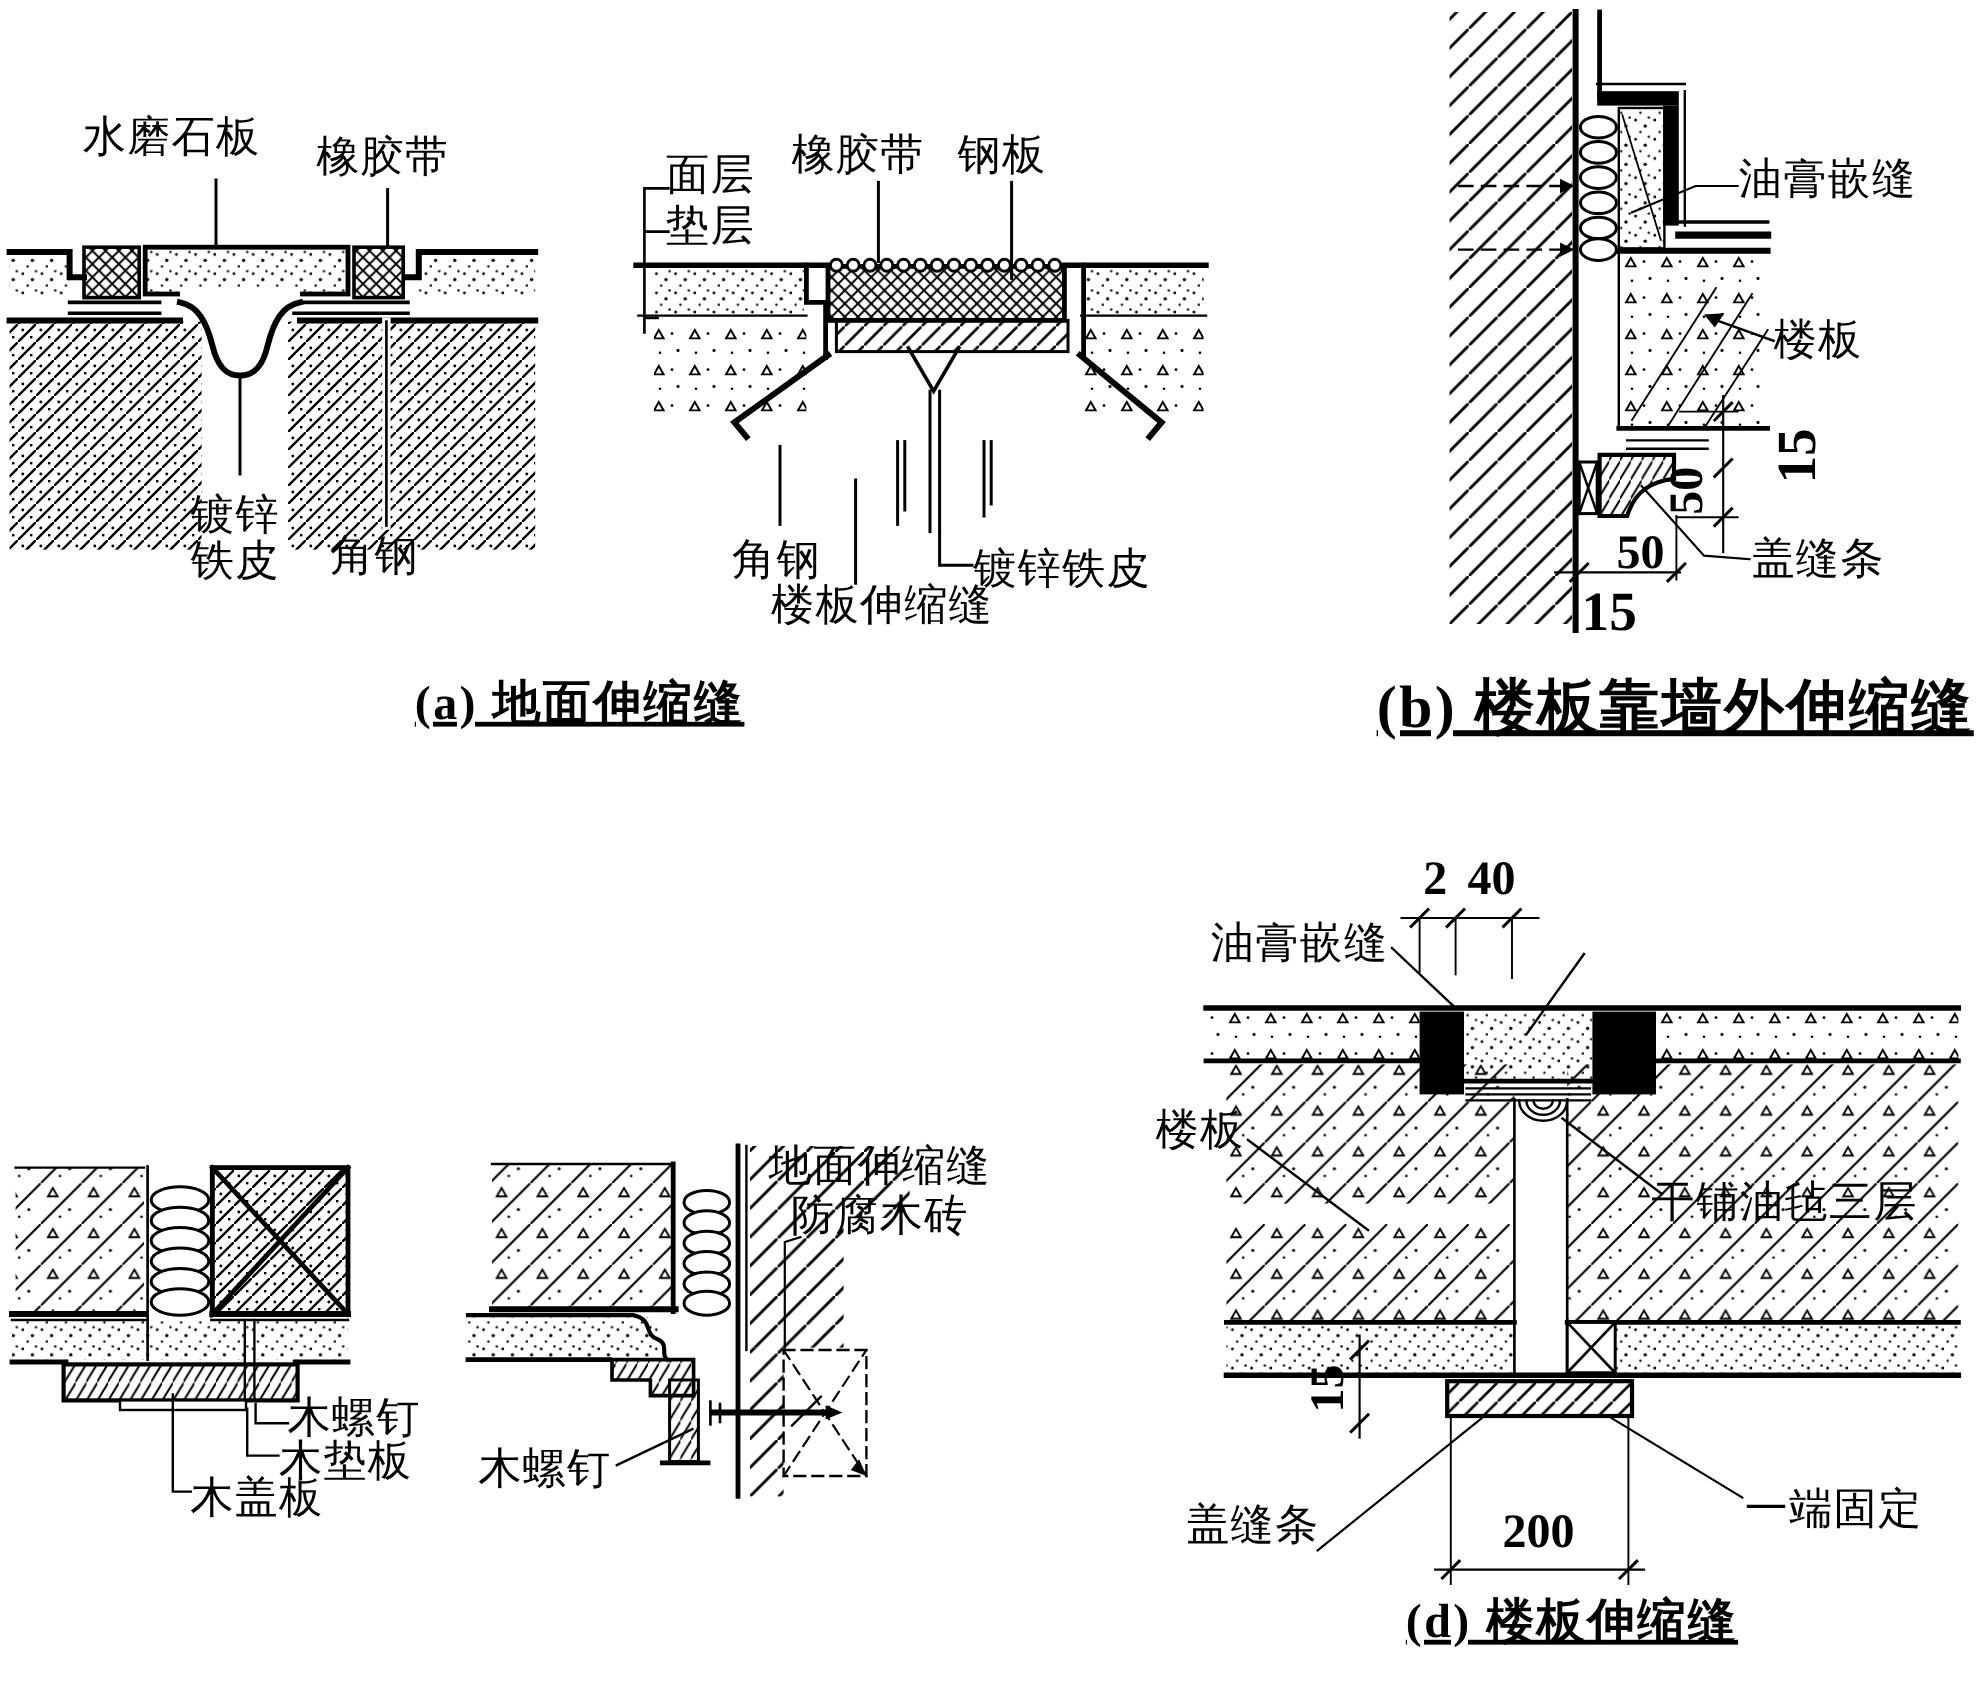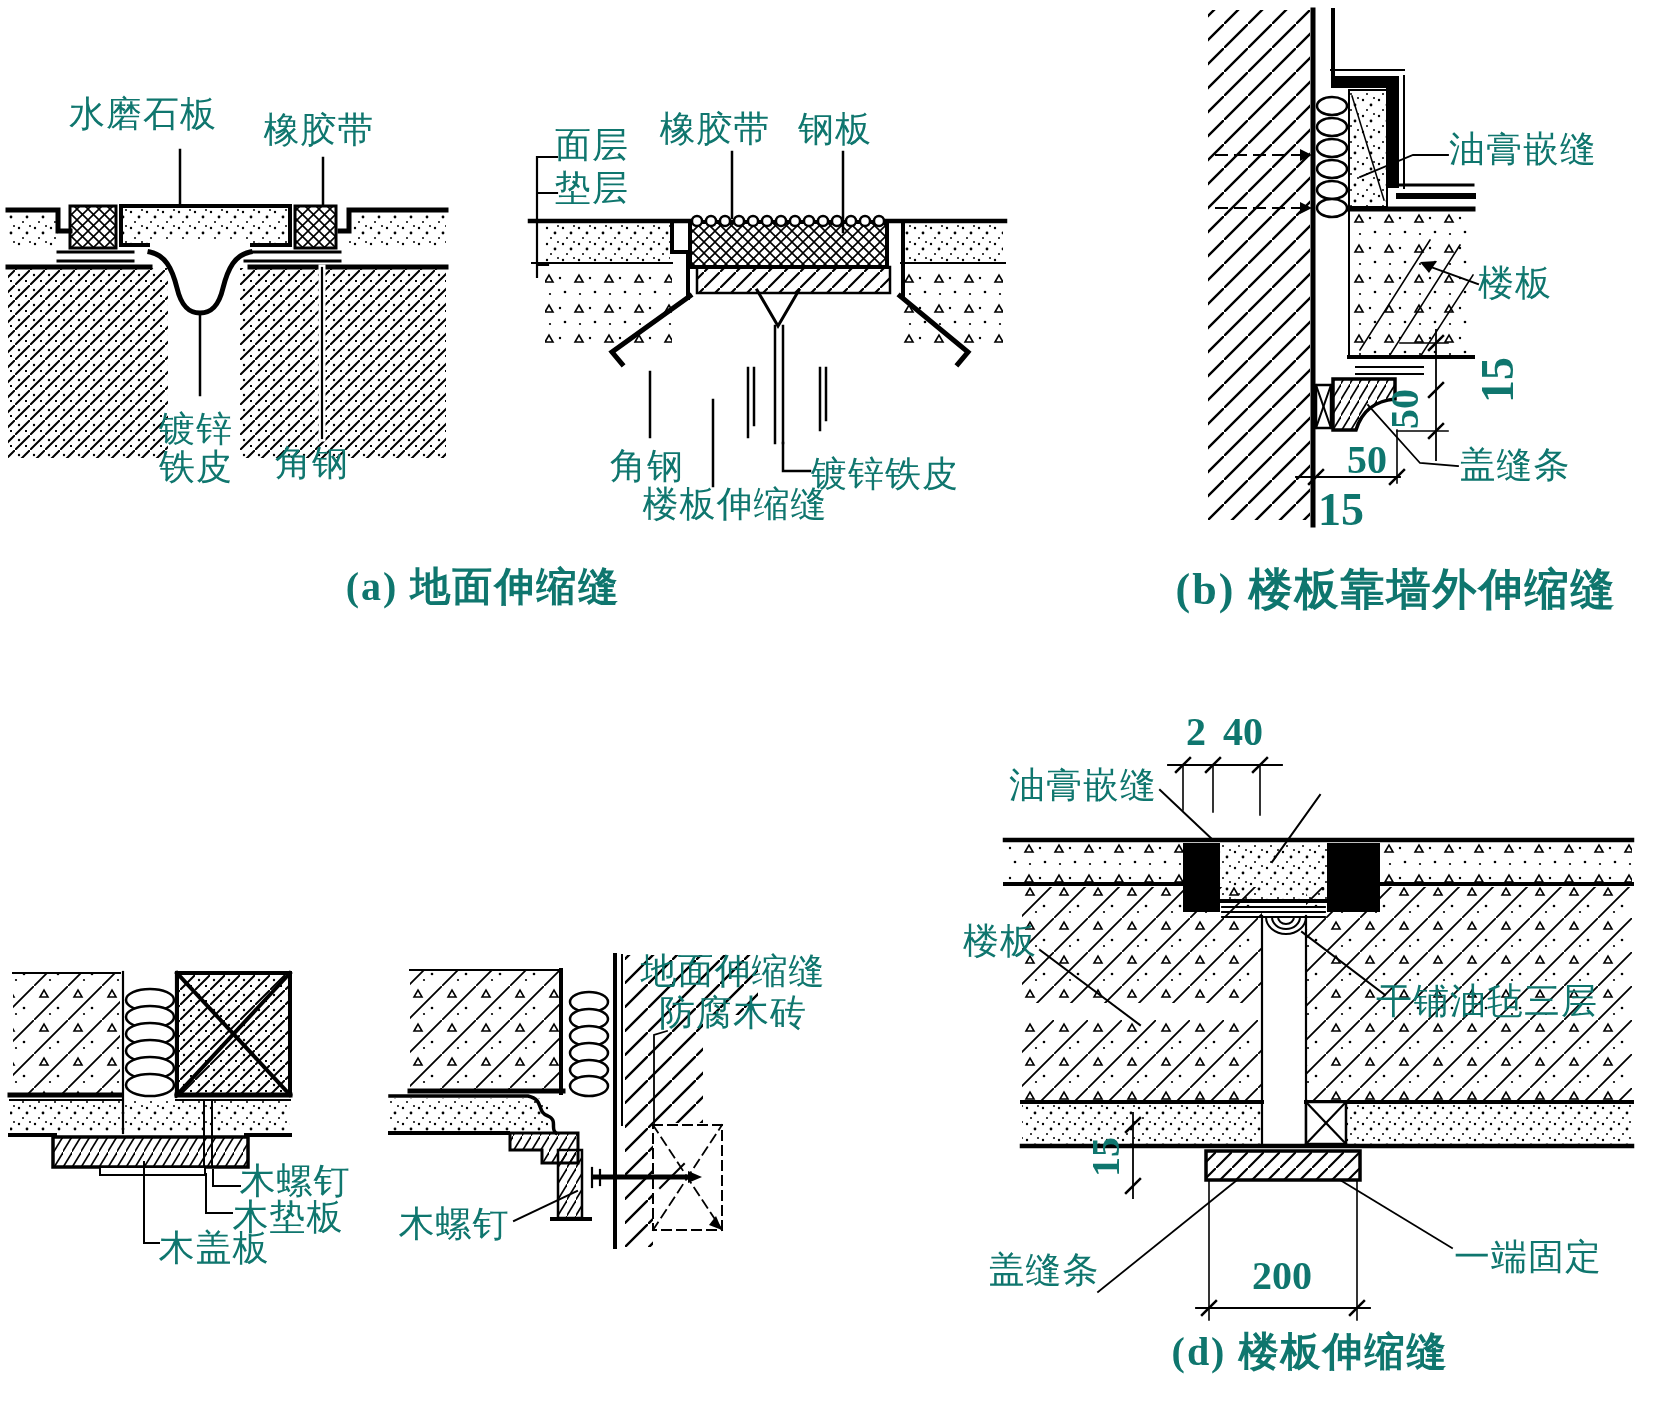--- a/index.html
+++ b/index.html
@@ -1,26 +1,26 @@
 <!DOCTYPE html>
 <html><head>
 <meta charset="utf-8">
 <style>
   html,body{margin:0;padding:0;background:#fff;}
   #canvas{position:relative;width:1653px;height:1405px;background:#fff;overflow:hidden;
-          font-family:"Liberation Serif","DejaVu Serif",serif;color:#0f766e;}
+          font-family:"Liberation Serif","DejaVu Serif",serif;color:#000000;}
   #linework{position:absolute;left:0;top:0;}
   .lbl{position:absolute;transform:translate(-50%,-50%);white-space:nowrap;
        font-size:36px;font-weight:500;line-height:1.05;letter-spacing:1px;}
   .lbl.two{white-space:normal;width:78px;word-break:break-all;text-align:center;}
   .lbl.rot{transform:translate(-50%,-50%) rotate(-90deg);}
   .lbl.dim{font-size:40px;font-weight:600;letter-spacing:0;}
   .lbl.dimbig{font-size:46px;font-weight:600;letter-spacing:0;}
   .cap{position:absolute;transform:translate(-50%,-50%);white-space:nowrap;
-       font-size:40px;font-weight:600;letter-spacing:2px;}
+       font-size:40px;font-weight:600;letter-spacing:2px;text-decoration:underline;}
 </style>
 </head>
 <body>
 
 <div id="canvas">
 
 <svg id="linework" width="1653" height="1405" viewBox="0 0 1653 1405" stroke-linecap="square" fill="none">
   <defs>
     <pattern id="hatch" width="15" height="15" patternUnits="userSpaceOnUse">
       <path d="M-1,16 L16,-1" stroke="#000" stroke-width="2"></path>
@@ -317,21 +317,21 @@
 <div class="lbl" style="left:885px;top:475px">镀锌铁皮</div>
 <div class="cap" style="left:483px;top:586px">(a) 地面伸缩缝</div>
 
 <div class="lbl" style="left:1523px;top:150px">油膏嵌缝</div>
 <div class="lbl" style="left:1515px;top:284px">楼板</div>
 <div class="lbl" style="left:1515px;top:466px">盖缝条</div>
 <div class="lbl rot dimbig" style="left:1498px;top:380px">15</div>
 <div class="lbl rot dim" style="left:1405px;top:409px">50</div>
 <div class="lbl dim" style="left:1367px;top:460px">50</div>
 <div class="lbl dimbig" style="left:1341px;top:510px">15</div>
-<div class="cap" style="left:1396px;top:589px;font-size:44px">(b) 楼板靠墙外伸缩缝</div>
+<div class="cap" style="left:1396px;top:589px;font-size:50px">(b) 楼板靠墙外伸缩缝</div>
 
 <div class="lbl" style="left:295px;top:1182px">木螺钉</div>
 <div class="lbl" style="left:288px;top:1218px">木垫板</div>
 <div class="lbl" style="left:214px;top:1249px">木盖板</div>
 <div class="lbl" style="left:733px;top:972px">地面伸缩缝</div>
 <div class="lbl" style="left:733px;top:1014px">防腐木砖</div>
 <div class="lbl" style="left:454px;top:1225px">木螺钉</div>
 
 <div class="lbl" style="left:1083px;top:786px">油膏嵌缝</div>
 <div class="lbl" style="left:1000px;top:942px">楼板</div>

